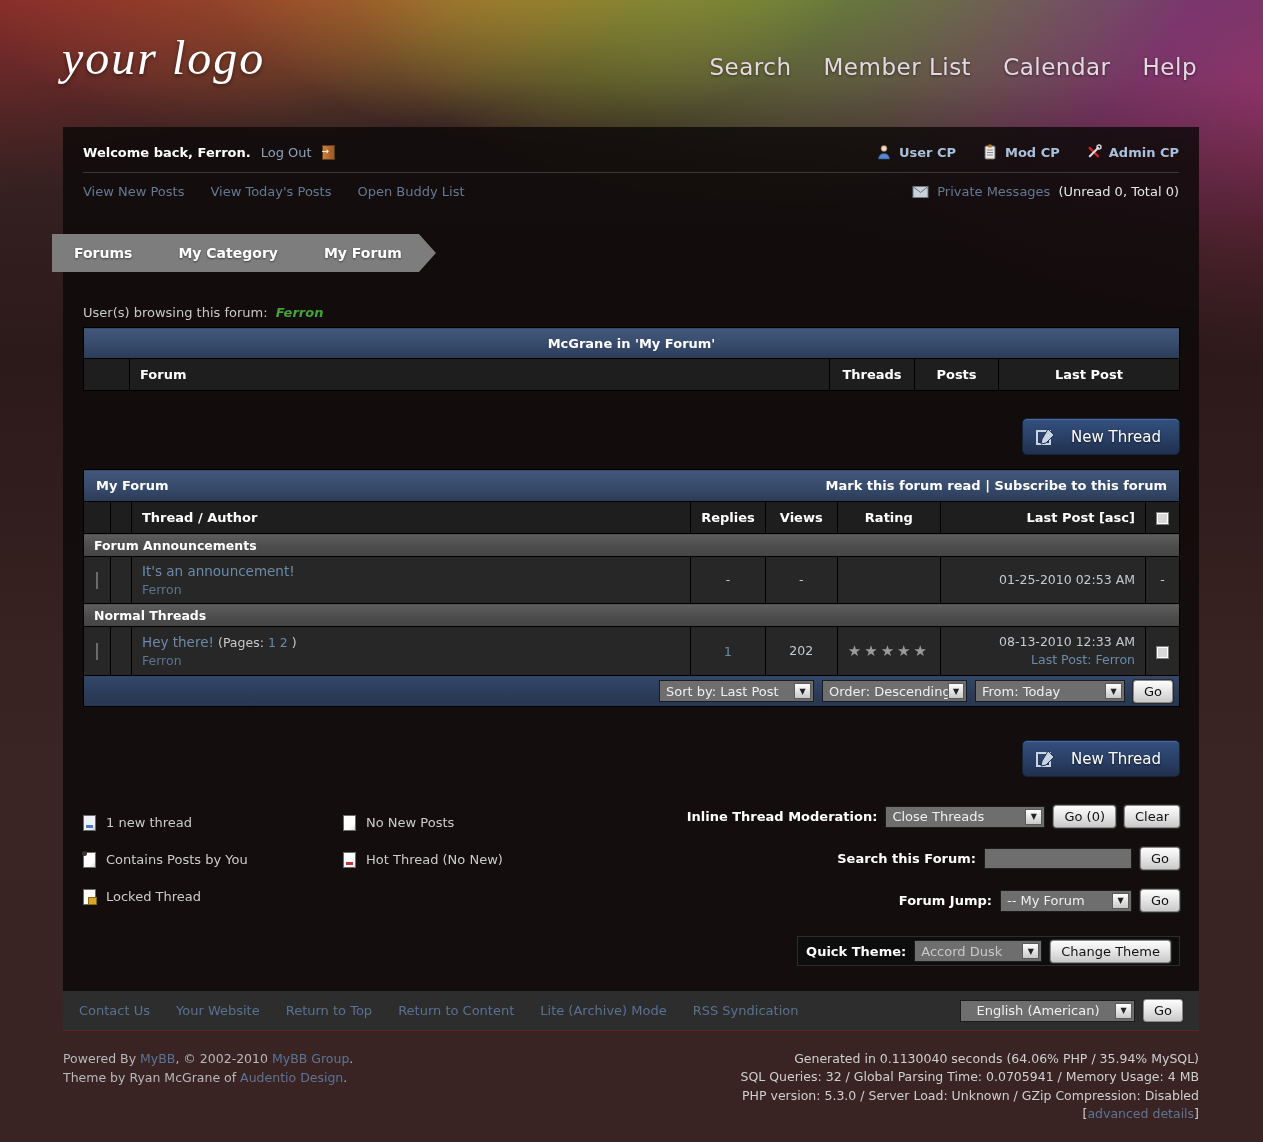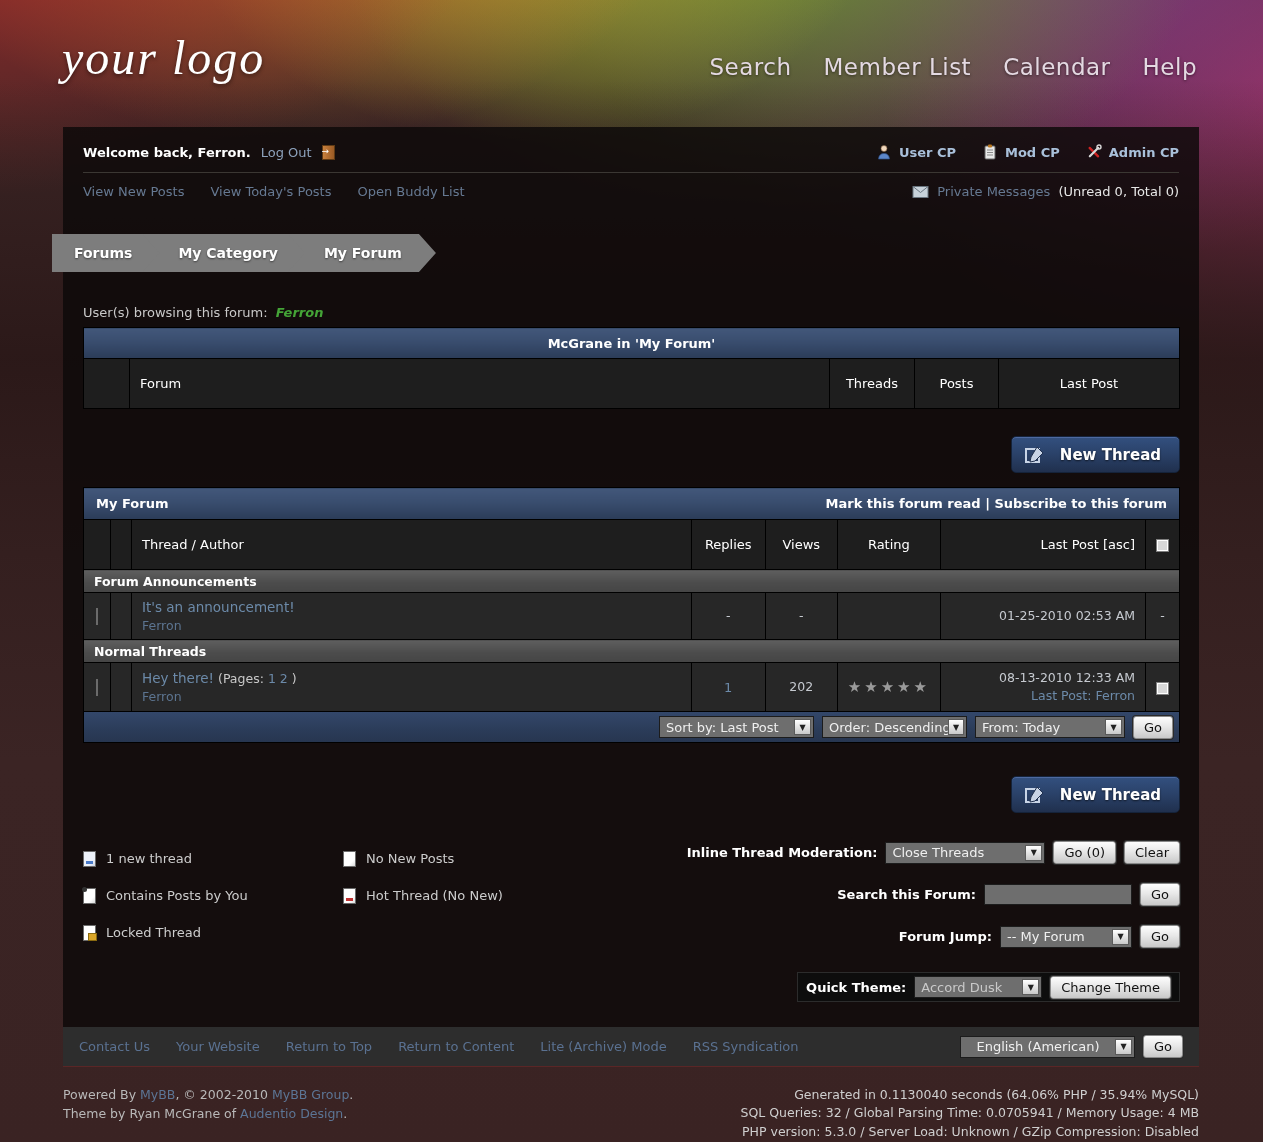--- a/index.html
+++ b/index.html
@@ -49,21 +49,21 @@
            clip-path:polygon(0 0, calc(100% - 17px) 0, 100% 50%, calc(100% - 17px) 100%, 0 100%, 17px 50%); }
   
   .content { padding:0 19px 0 20px; }
   .browsing { margin-top:33px; color:#c9c9c9; font-size:13px; }
   .browsing .user { color:#44a437; font-weight:bold; font-style:italic; margin-left:4px; }
   table.ftable { border-collapse:collapse; width:100%; margin-top:7px; border:1px solid #000; }
   table.ftable td { border:1px solid #000; }
   .bluebar { background:linear-gradient(180deg,#42577a 0%,#394d6e 45%,#2b3c58 100%);
              color:#ffffff; font-weight:bold; height:31px; padding:0 12px; font-size:13px; }
   .bluebar-center { text-align:center; }
-  .colhead { background:#1e1e1e; color:#ffffff; font-weight:normal; height:27px; padding:17px 10px; font-size:13px; }
+  .colhead { background:#1e1e1e; color:#ffffff; font-weight:bold; height:27px; padding:8px 10px; font-size:13px; }
   .cell { background:#272727; padding:6px 10px; color:#d6d6d6; }
   .tcenter { text-align:center; }
   .tright { text-align:right; }
   a.forum-link { color:#537db8; font-weight:bold; text-decoration:none; font-size:14px; }
   .graybar { background:linear-gradient(180deg,#5e5e5e 0%,#4c4c4c 55%,#454545 100%);
              color:#ffffff; font-weight:bold; height:23px; padding:0 10px; font-size:12.5px; }
   a.thread-link { color:#6c8aa9; text-decoration:none; font-size:13.5px; }
   .thread-pages { color:#c9c9c9; font-size:12.5px; }
   a.page-num { color:#6c8aa9; text-decoration:none; }
   .author { color:#5c7490; font-size:12.5px; margin-top:3px; }
@@ -86,21 +86,21 @@
   .btn-classic { background:linear-gradient(180deg,#fdfdfd 0%,#e8e8e8 45%,#c9c9c9 100%);
                  border:1px solid #8a8a8a; border-radius:3px; color:#111; font-size:13px;
                  font-family:inherit; padding:2px 10px; height:23px; box-shadow:0 0 0 1px #2a2a2a; }
   .txt-input { background:#6e6e6e; border:1px solid #1c1c1c; height:21px; width:148px; color:#fff;
                font-size:13px; padding:0 5px; font-family:inherit; }
   
   .btn-row { display:flex; justify-content:flex-end; margin-top:27px; }
   .new-thread { display:inline-flex; align-items:center; gap:14px; height:37px; padding:0 18px 0 12px;
                 background:linear-gradient(180deg,#33507f 0%,#2a4168 50%,#20304e 100%);
                 border:1px solid #15233a; border-radius:5px; box-shadow:inset 0 1px 0 #4d69a0;
-                color:#ffffff; font-weight:bold; font-size:15px; text-decoration:none;
+                color:#ffffff; font-weight:normal; font-size:15px; text-decoration:none;
                 text-shadow:0 1px 2px rgba(0,0,0,0.6); }
   
   .bottom-zone { display:flex; justify-content:space-between; margin-top:28px; }
   .legend { display:grid; grid-template-columns:auto auto; column-gap:50px; row-gap:6px; padding-top:2px; }
   .legend-item { display:flex; align-items:center; gap:10px; color:#cccccc; font-size:13px; width:210px; }
   .controls { display:flex; flex-direction:column; align-items:flex-end; gap:19px; }
   .ctl-row { display:flex; align-items:center; gap:8px; }
   .ctl-label { color:#ffffff; font-weight:bold; font-size:13px; }
   .quicktheme-row { display:flex; justify-content:flex-end; margin-top:24px; }
   .quicktheme { background:#0d0d0d; border:1px solid #2c2c2c; height:30px; display:flex;

